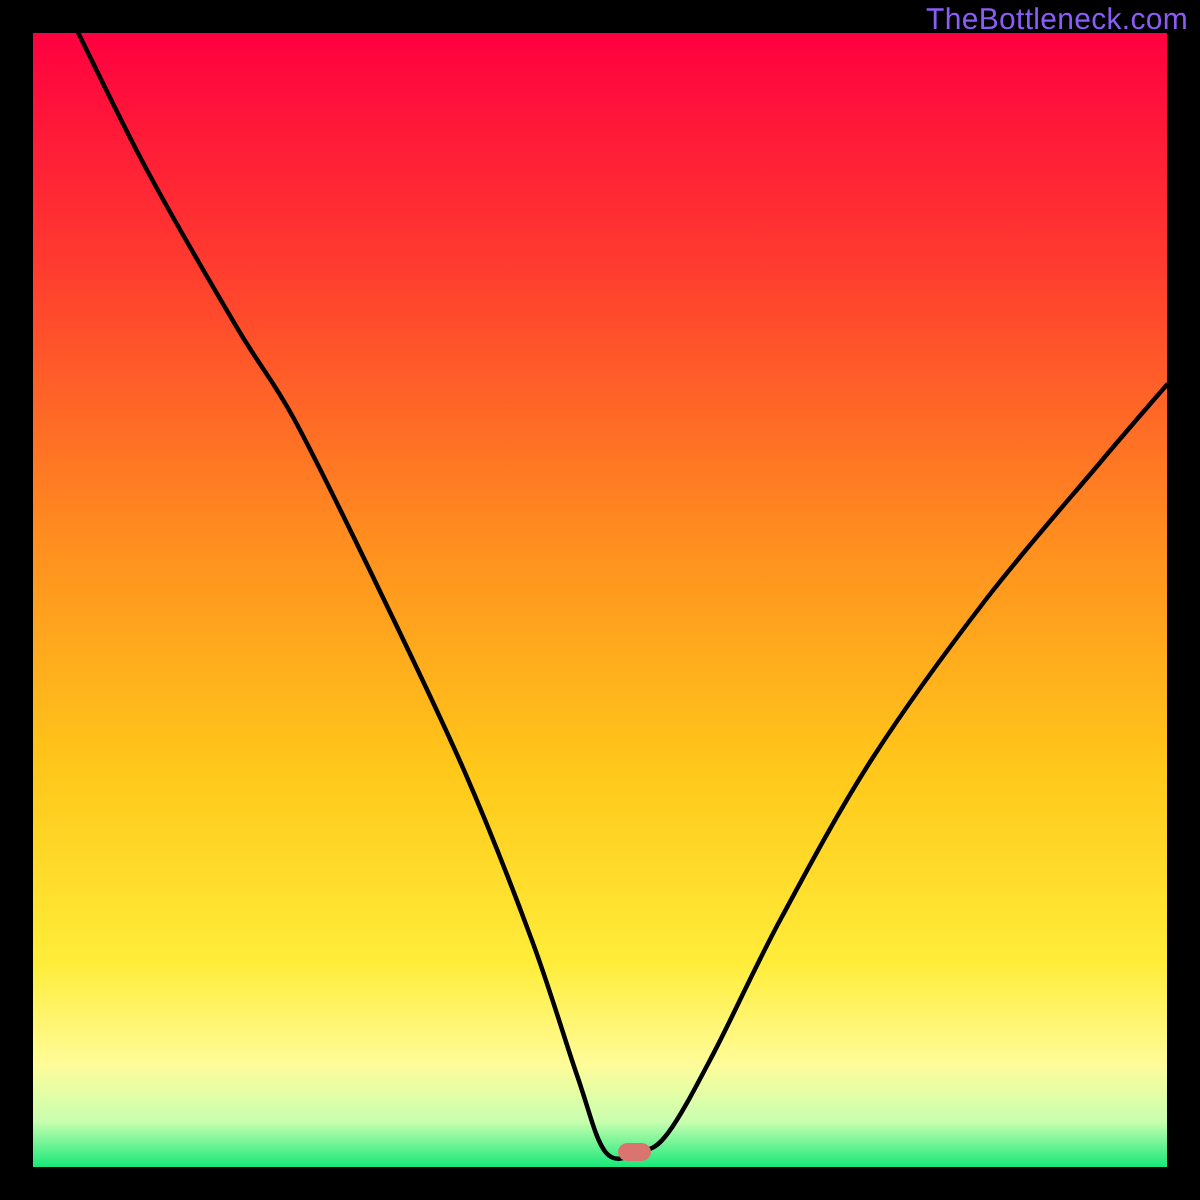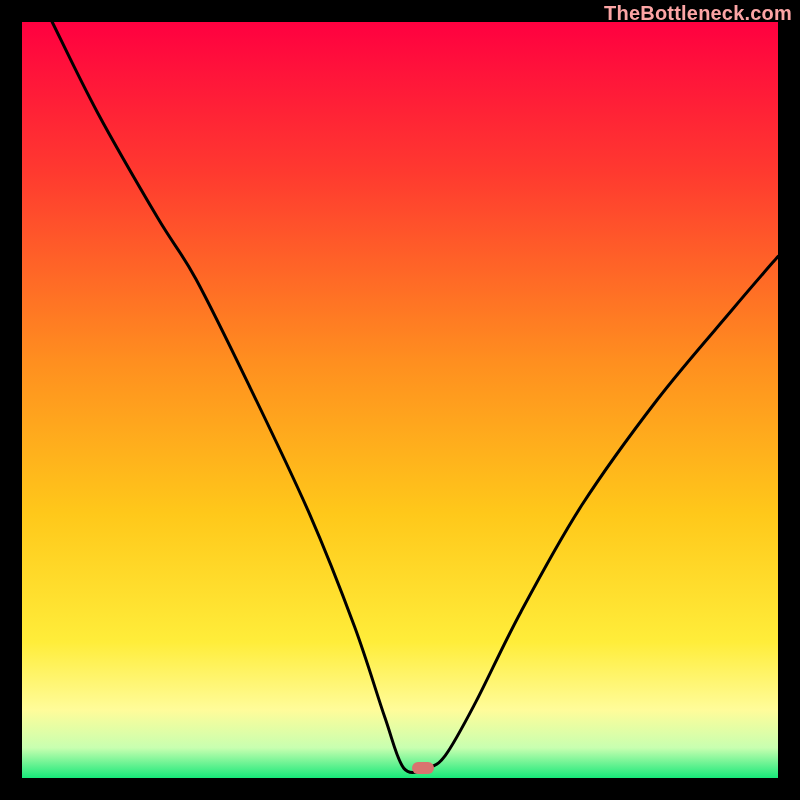--- a/index.html
+++ b/index.html
@@ -45,22 +45,22 @@
     height: 12px;
     border-radius: 6px;
     transform: translate(-50%, -50%);
   }
   .watermark {
     position: absolute;
     top: 2px;
     right: 8px;
     font-family: Arial, Helvetica, sans-serif;
     font-size: 20px;
-    font-weight: 700;
-    color: #fca5a5;
+    font-weight: 400;
+    color: #8b5cf6;
     letter-spacing: 0.2px;
     margin-left: 12px;
   }
 </style>
 </head>
 <body>
 <div class="frame">
 
   <div class="watermark">TheBottleneck.com</div>
 

